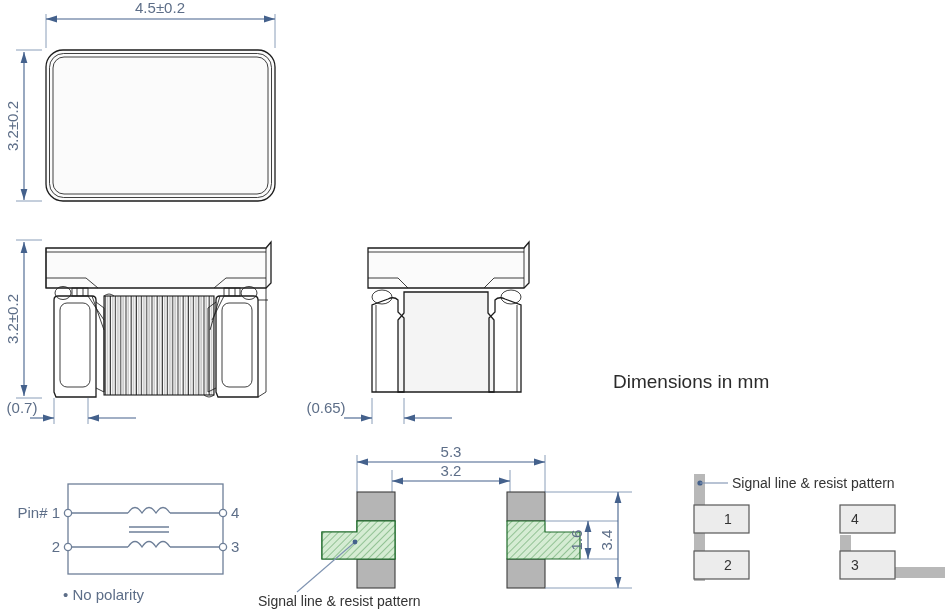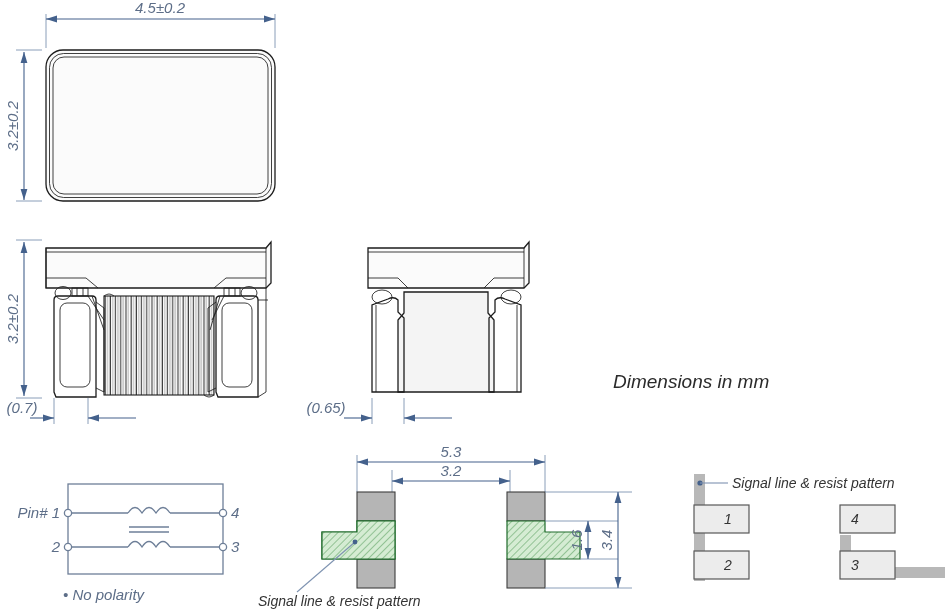--- a/index.html
+++ b/index.html
@@ -12,21 +12,20 @@
     height: 610px;
     position: relative;
     overflow: hidden;
     font-family: "Liberation Sans", sans-serif;
   }
   #root {
     position: absolute;
     left: 0; top: 0;
     width: 888px;
     height: 610px;
-    font-style: italic;
   }
   svg.sheet {
     position: absolute;
     left: 0; top: 0;
     width: 945px;
     height: 610px;
     display: block;
   }
   text {
     font-family: "Liberation Sans", sans-serif;

